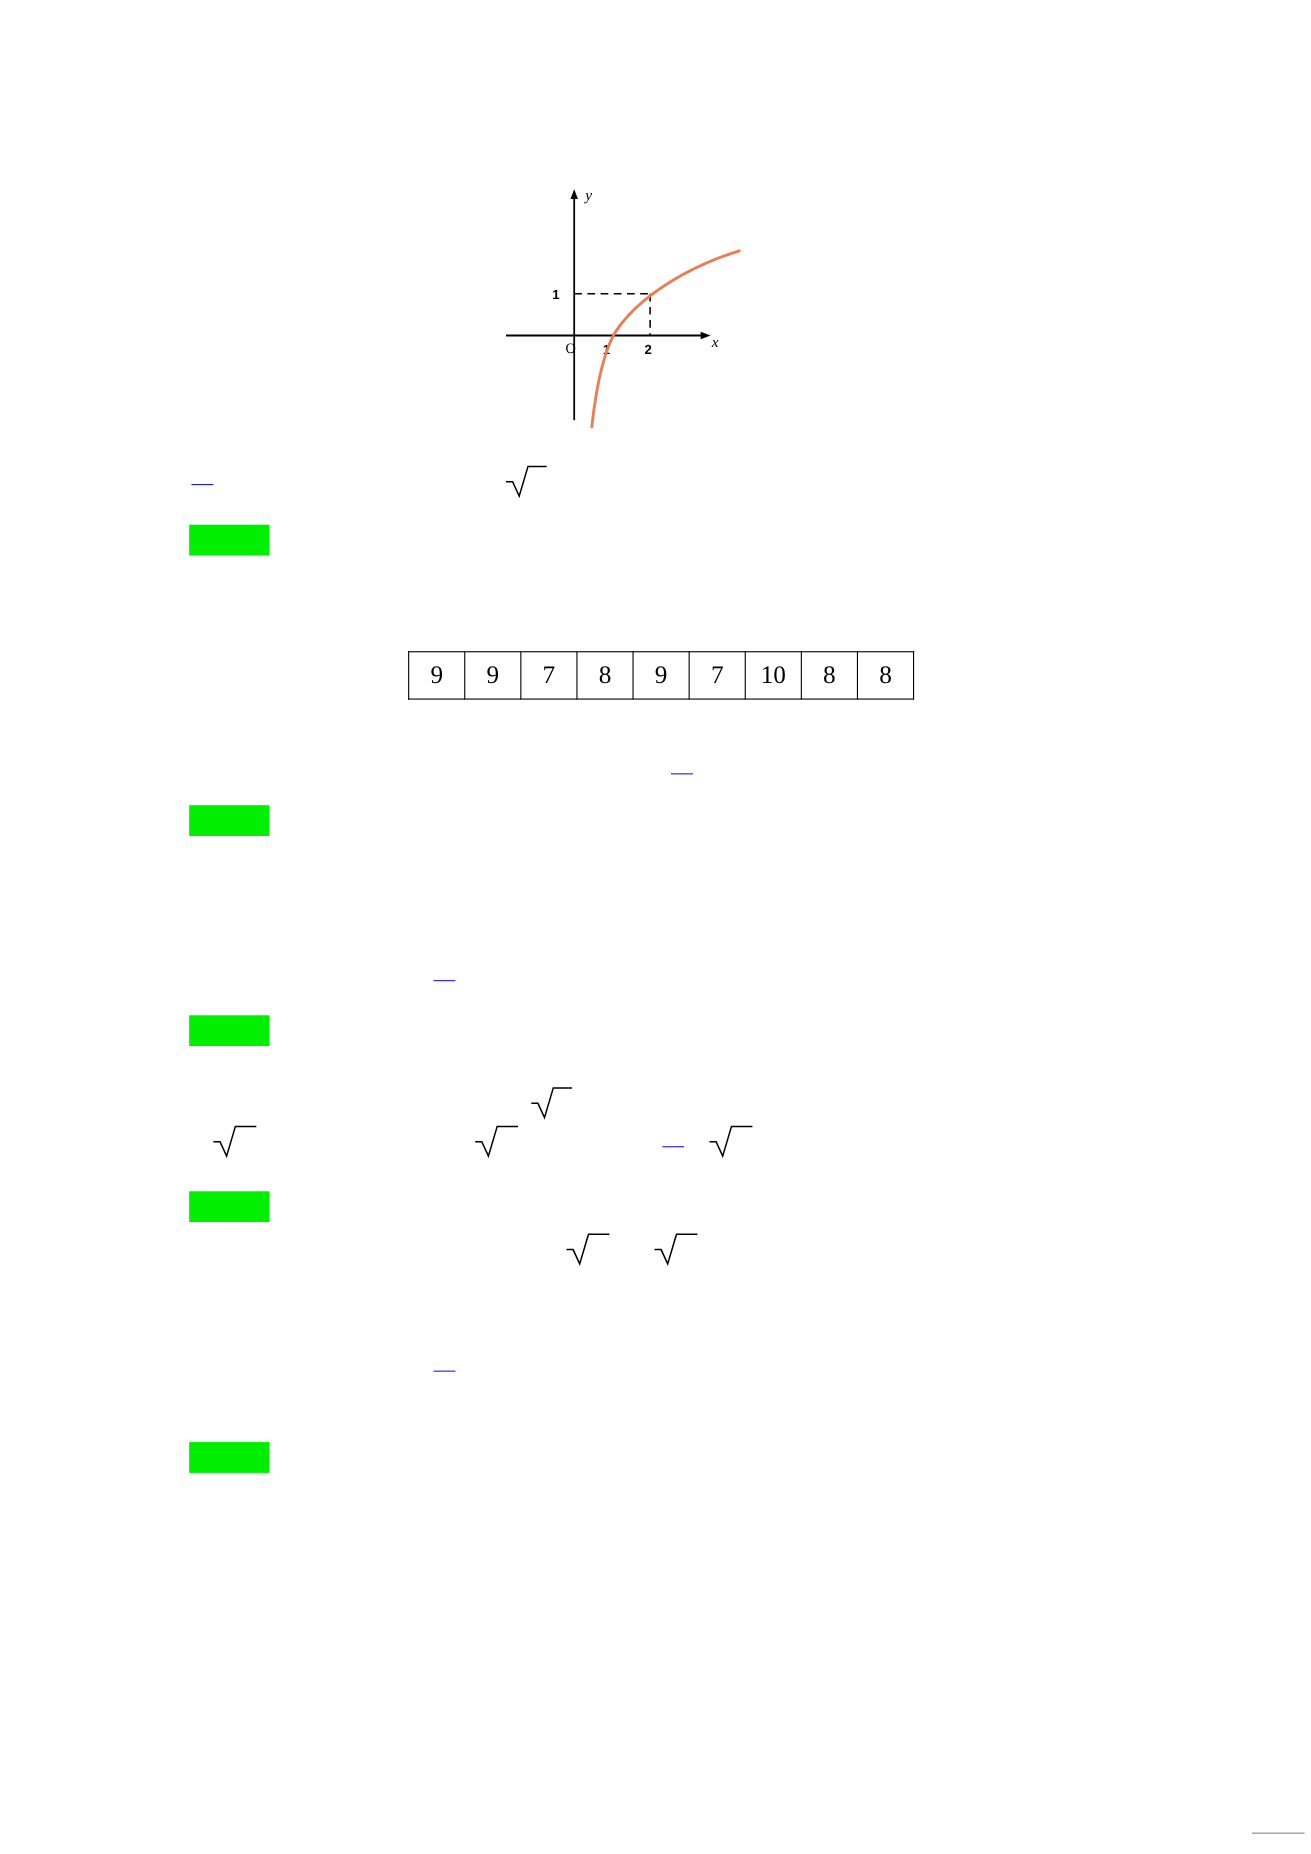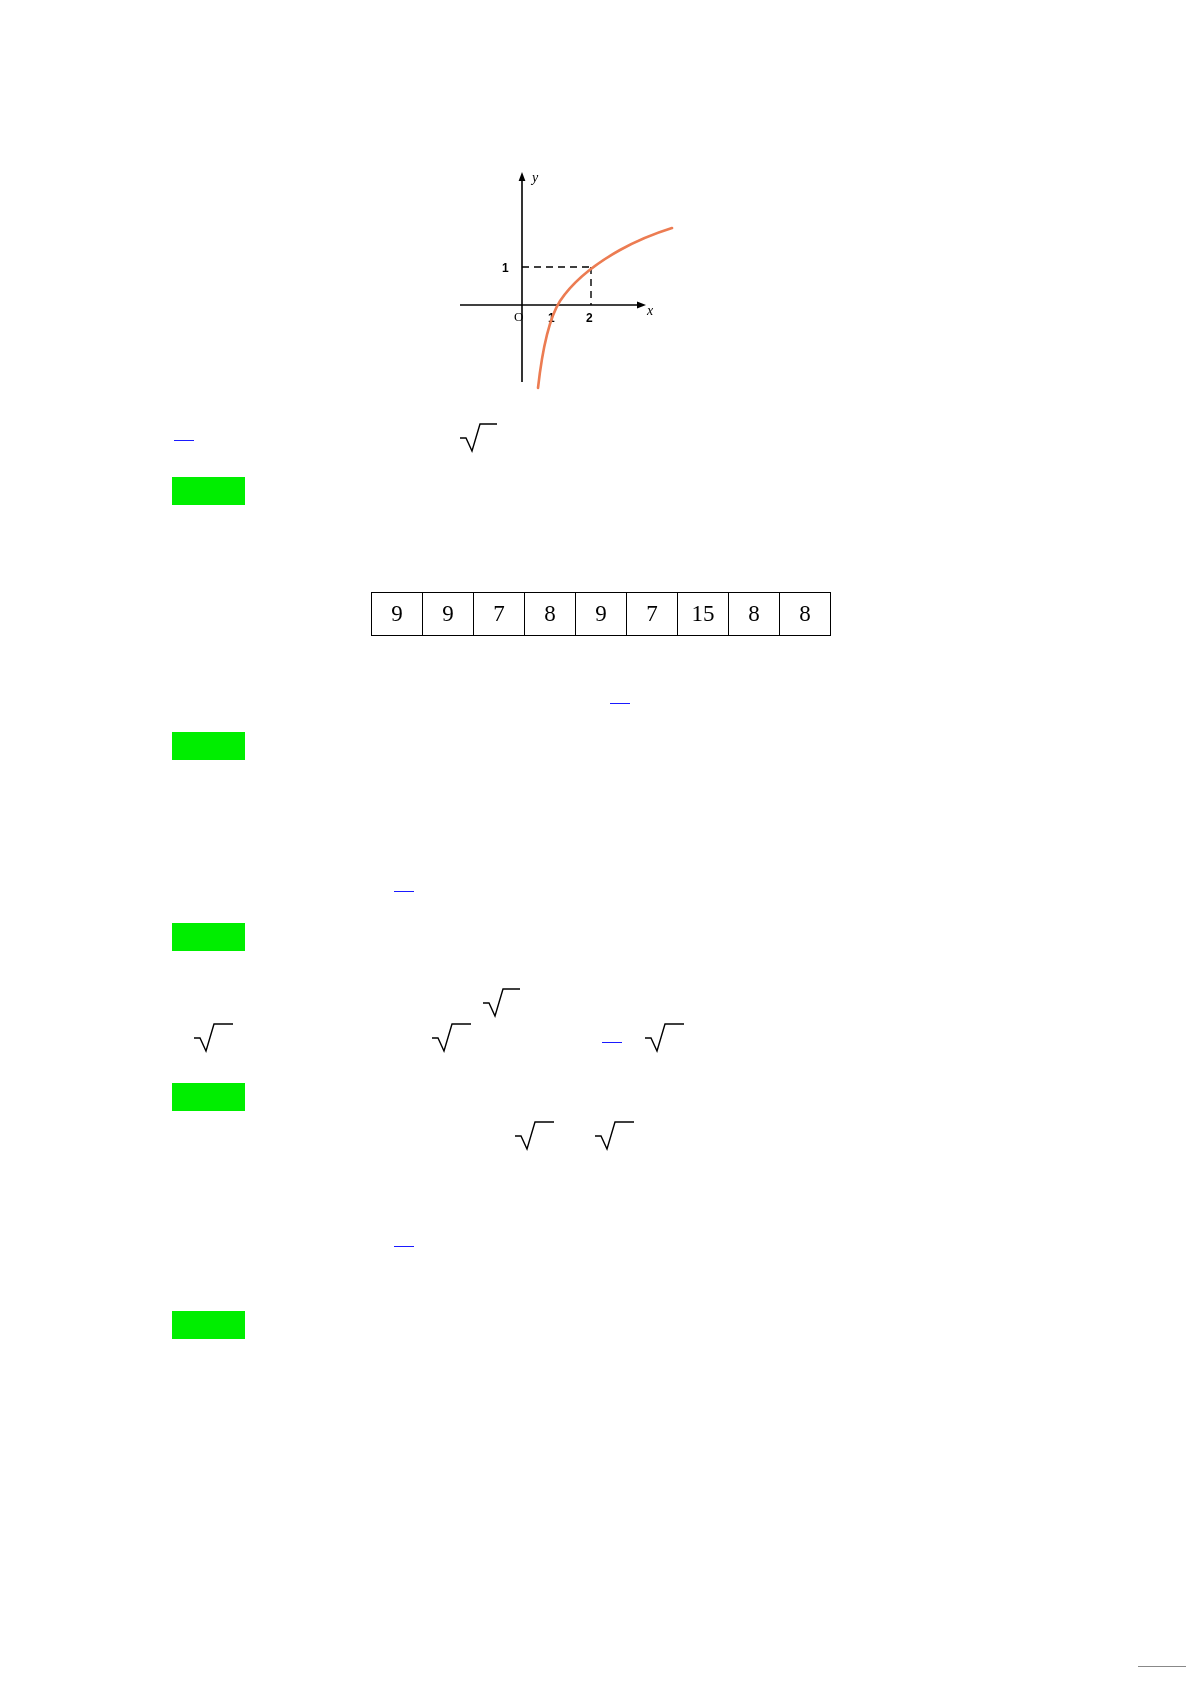--- a/index.html
+++ b/index.html
@@ -135,21 +135,21 @@
 
   <table class="data-table">
     <tbody>
       <tr>
         <td>9</td>
         <td>9</td>
         <td>7</td>
         <td>8</td>
         <td>9</td>
         <td>7</td>
-        <td>15</td>
+        <td>10</td>
         <td>8</td>
         <td>8</td>
       </tr>
     </tbody>
   </table>
 
   <div class="frac-bar" style="left:610px; top:703px; width:20px;"></div>
   <div class="hl" style="left:172px; top:732px; width:73px; height:28px;"></div>
 
   <div class="frac-bar" style="left:394px; top:891px; width:20px;"></div>

